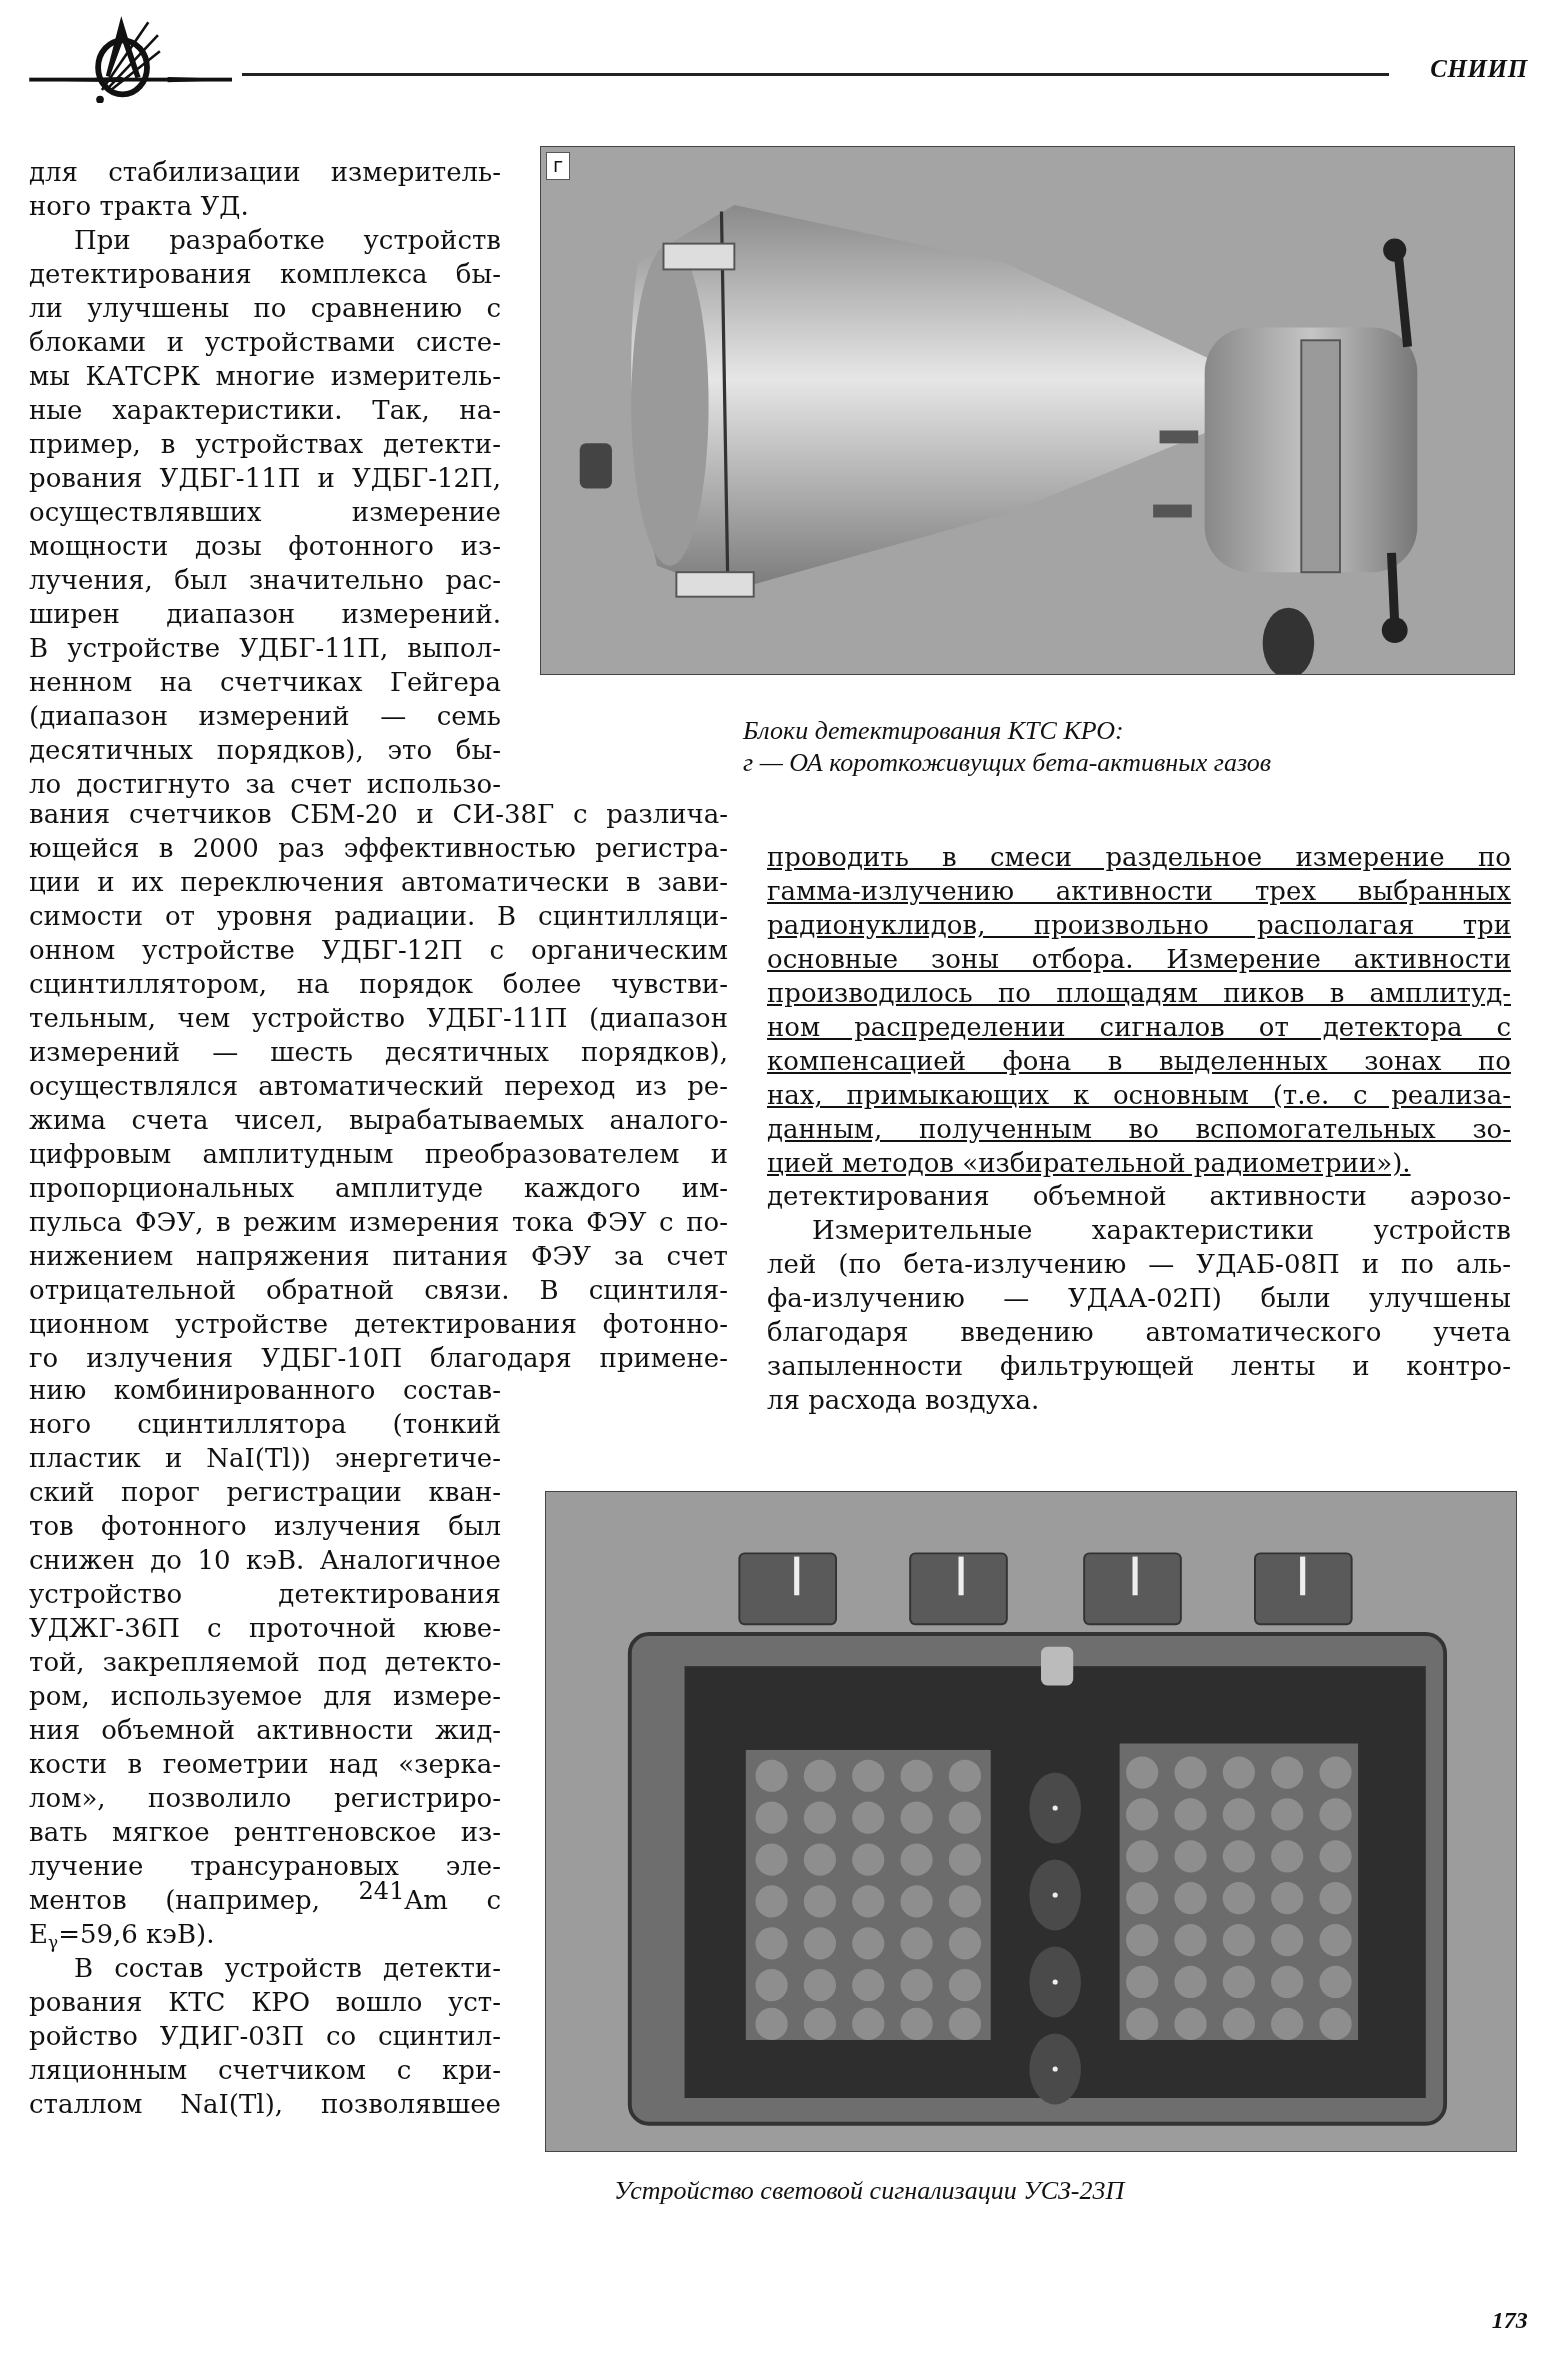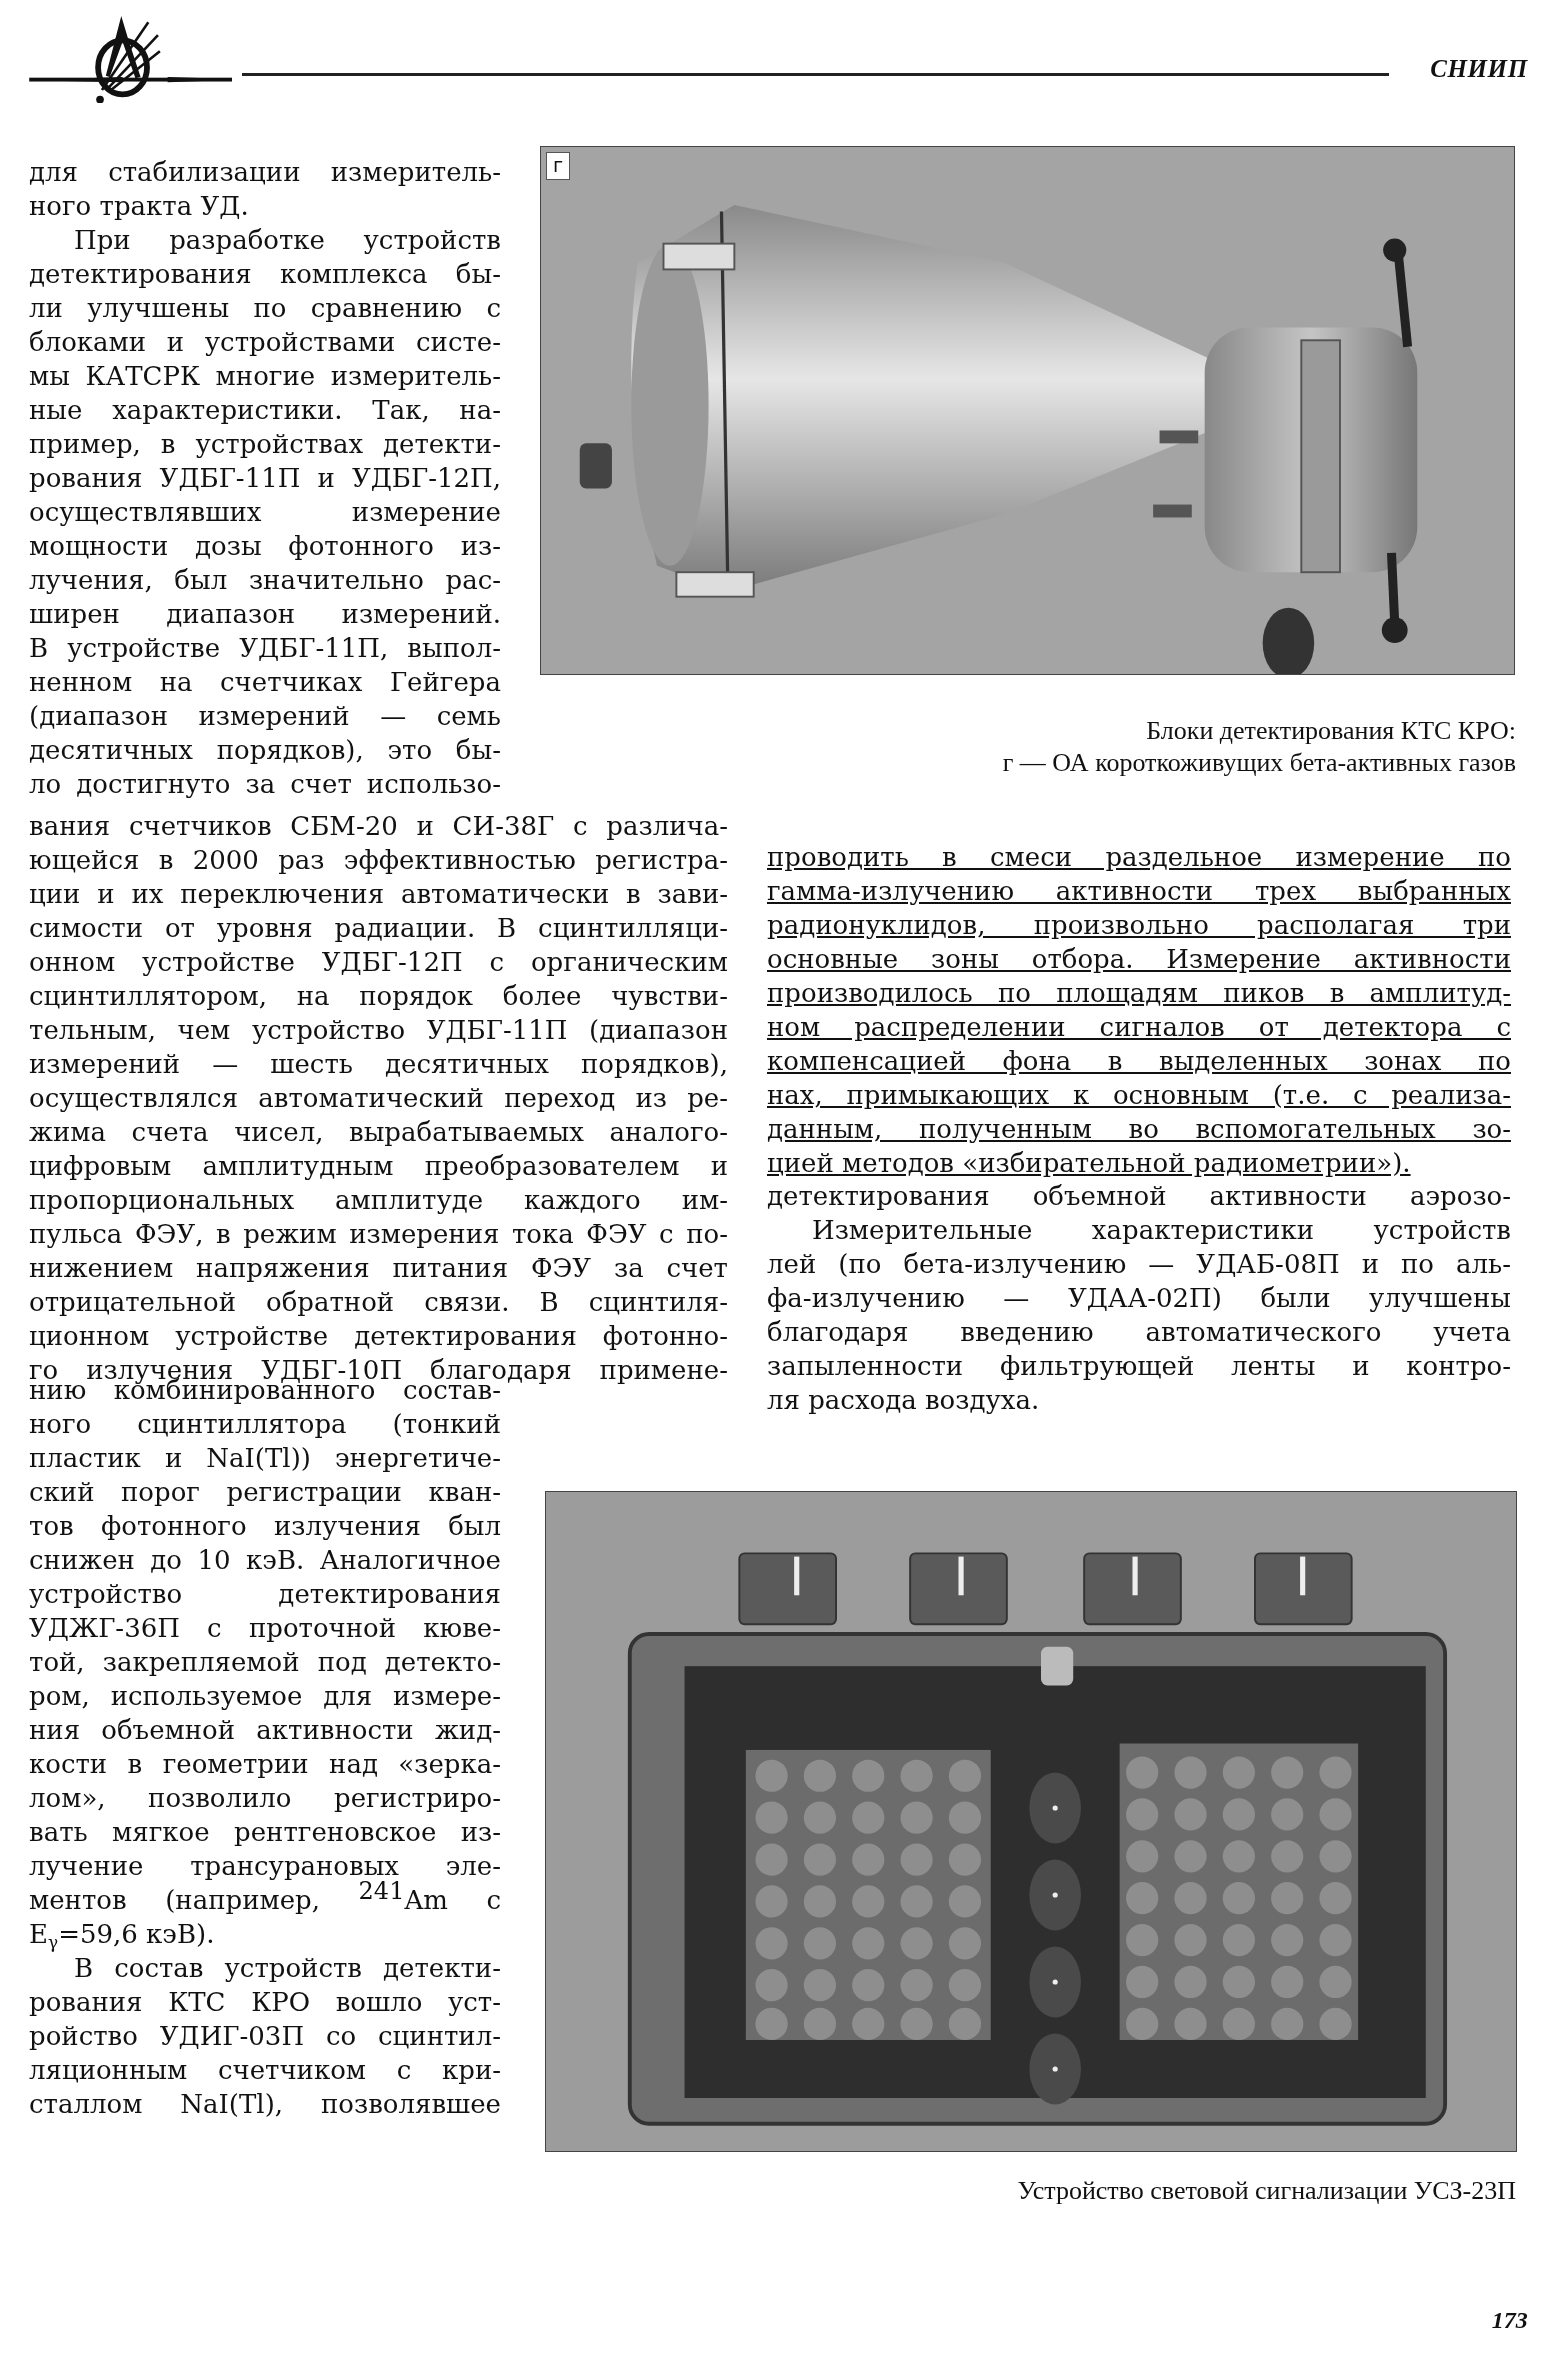--- a/index.html
+++ b/index.html
@@ -10,21 +10,21 @@
   .header-title { position: absolute; right: 19.3px; top: 55px; font-family: "Liberation Serif", serif; font-style: italic; font-weight: bold; font-size: 25px; letter-spacing: 0.6px; }
   .para { position: absolute; font-size: 26px; line-height: 34px; text-align: justify; margin: 0; }
   .para .line { display: block; white-space: nowrap; text-align-last: justify; }
   .para .line.last { text-align-last: left; }
   .para .line.indent { padding-left: 45px; }
   .col-narrow { left: 29px; width: 472px; }
   .col-wide { left: 29px; width: 699px; }
   .col-right { left: 767px; width: 744px; }
   .figure { position: absolute; border: 1.9px solid #444; background: #a9a9a9; overflow: hidden; }
   .fig-label { position: absolute; left: 5.2px; top: 5.2px; width: 22px; height: 26px; background: #fff; border: 0.6px solid #555; font-size: 19.3px; text-align: center; line-height: 26px; font-family: "DejaVu Sans", sans-serif; }
-  .caption { position: absolute; font-family: "Liberation Serif", serif; font-size: 26px; text-align: right; line-height: 32px; }
+  .caption { position: absolute; font-family: "Liberation Serif", serif; font-style: italic; font-size: 26px; text-align: left; line-height: 32px; }
   .page-number { position: absolute; right: 19.3px; top: 2307px; font-family: "Liberation Serif", serif; font-style: italic; font-weight: bold; font-size: 24px; }
   sup { font-size: 24px; vertical-align: 10.3px; line-height: 0; }
   sub { font-size: 17px; vertical-align: -5.2px; line-height: 0; }
 </style>
 </head>
 <body>
 
 <div class="header">
   <svg class="logo" viewBox="0 0 320 150">
     <path d="M5 115 L150 110 L150 118 Z" fill="#111"></path>
@@ -56,21 +56,21 @@
   <span class="line">мощности дозы фотонного из-</span>
   <span class="line">лучения, был значительно рас-</span>
   <span class="line">ширен диапазон измерений.</span>
   <span class="line">В устройстве УДБГ-11П, выпол-</span>
   <span class="line">ненном на счетчиках Гейгера</span>
   <span class="line">(диапазон измерений — семь</span>
   <span class="line">десятичных порядков), это бы-</span>
   <span class="line">ло достигнуто за счет использо-</span>
 </div>
 
-<div class="para col-wide" style="top:797px;margin-top:12px;">
+<div class="para col-wide" style="top:797px;">
   <span class="line">вания счетчиков СБМ-20 и СИ-38Г с различа-</span>
   <span class="line">ющейся в 2000 раз эффективностью регистра-</span>
   <span class="line">ции и их переключения автоматически в зави-</span>
   <span class="line">симости от уровня радиации. В сцинтилляци-</span>
   <span class="line">онном устройстве УДБГ-12П с органическим</span>
   <span class="line">сцинтиллятором, на порядок более чувстви-</span>
   <span class="line">тельным, чем устройство УДБГ-11П (диапазон</span>
   <span class="line">измерений — шесть десятичных порядков),</span>
   <span class="line">осуществлялся автоматический переход из ре-</span>
   <span class="line">жима счета чисел, вырабатываемых аналого-</span>

